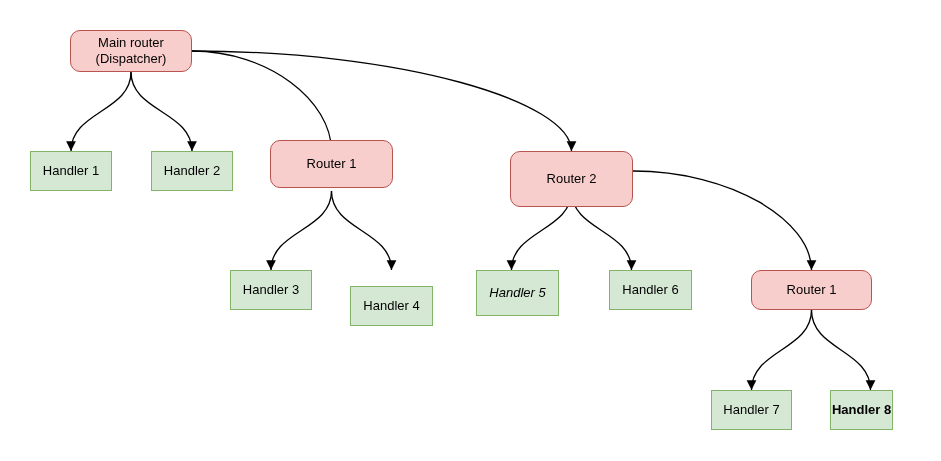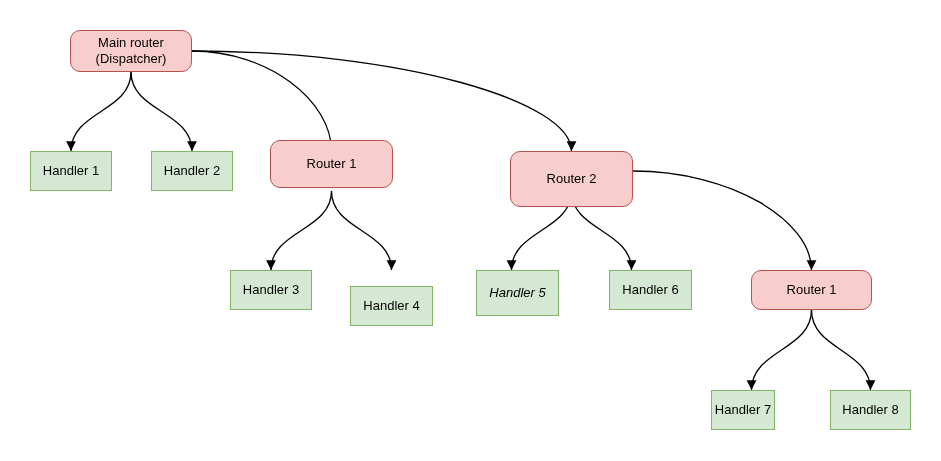--- a/index.html
+++ b/index.html
@@ -77,16 +77,16 @@
 (Dispatcher)</span></div>
       <div class="node handler" style="left: 30px; top: 151px; width: 82px; height: 40px;"><span>Handler 1</span></div>
       <div class="node handler" style="left: 151px; top: 151px; width: 82px; height: 40px; justify-content: center;"><span>Handler 2</span></div>
       <div class="node router" style="left: 270px; top: 140px; width: 123px; height: 48px;"><span>Router 1</span></div>
       <div class="node router" style="left: 510px; top: 151px; width: 123px; height: 56px;"><span>Router 2</span></div>
       <div class="node handler" style="left: 230px; top: 270px; width: 82px; height: 40px;"><span>Handler 3</span></div>
       <div class="node handler" style="left: 350px; top: 270px; width: 83px; height: 40px; margin-top: 16px;"><span>Handler 4</span></div>
       <div class="node handler" style="left: 476px; top: 270px; width: 83px; height: 46px; font-style: italic;"><span>Handler 5</span></div>
       <div class="node handler" style="left: 590px; top: 270px; width: 83px; height: 40px; margin-left: 19px;"><span>Handler 6</span></div>
       <div class="node router" style="left: 751px; top: 270px; width: 121px; height: 40px;"><span>Router 1</span></div>
-      <div class="node handler" style="left: 711px; top: 390px; width: 64px; height: 40px;"><span>Handler 7</span></div>
-      <div class="node handler" style="left: 830px; top: 390px; width: 81px; height: 40px;"><span>Handler 8</span></div>
+      <div class="node handler" style="left: 711px; top: 390px; width: 81px; height: 40px;"><span>Handler 7</span></div>
+      <div class="node handler" style="left: 830px; top: 390px; width: 63px; height: 40px; font-weight: bold;"><span>Handler 8</span></div>
     </div>
 </div>
 
 </body></html>

